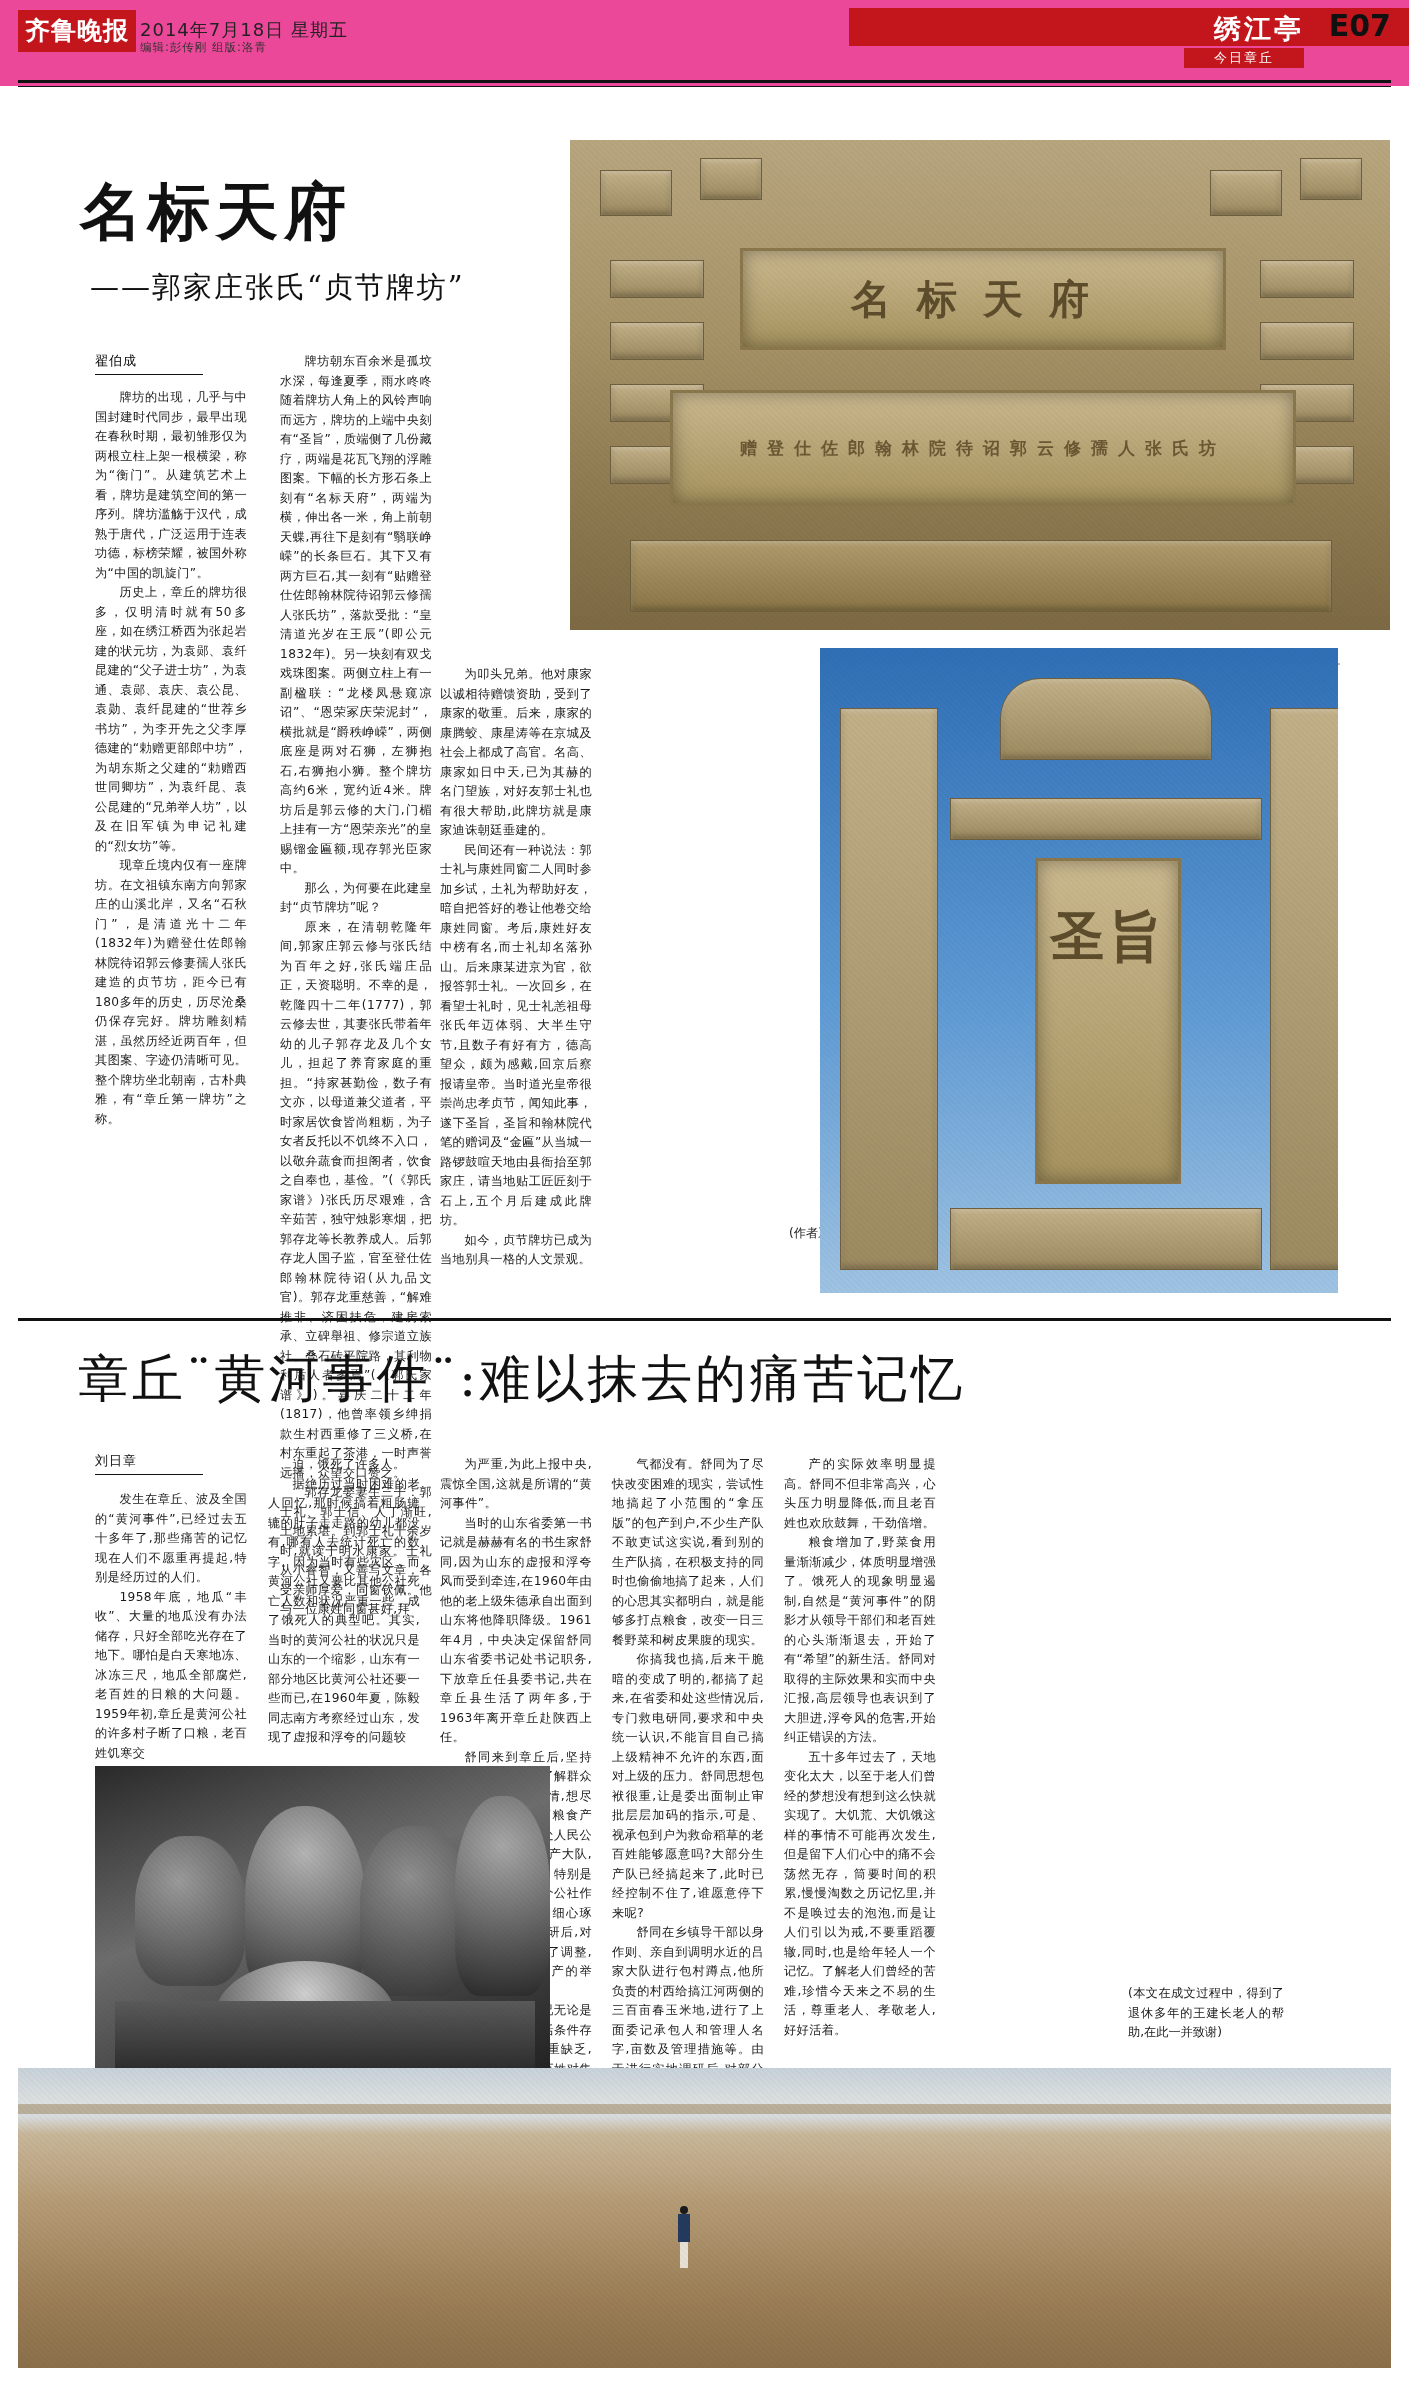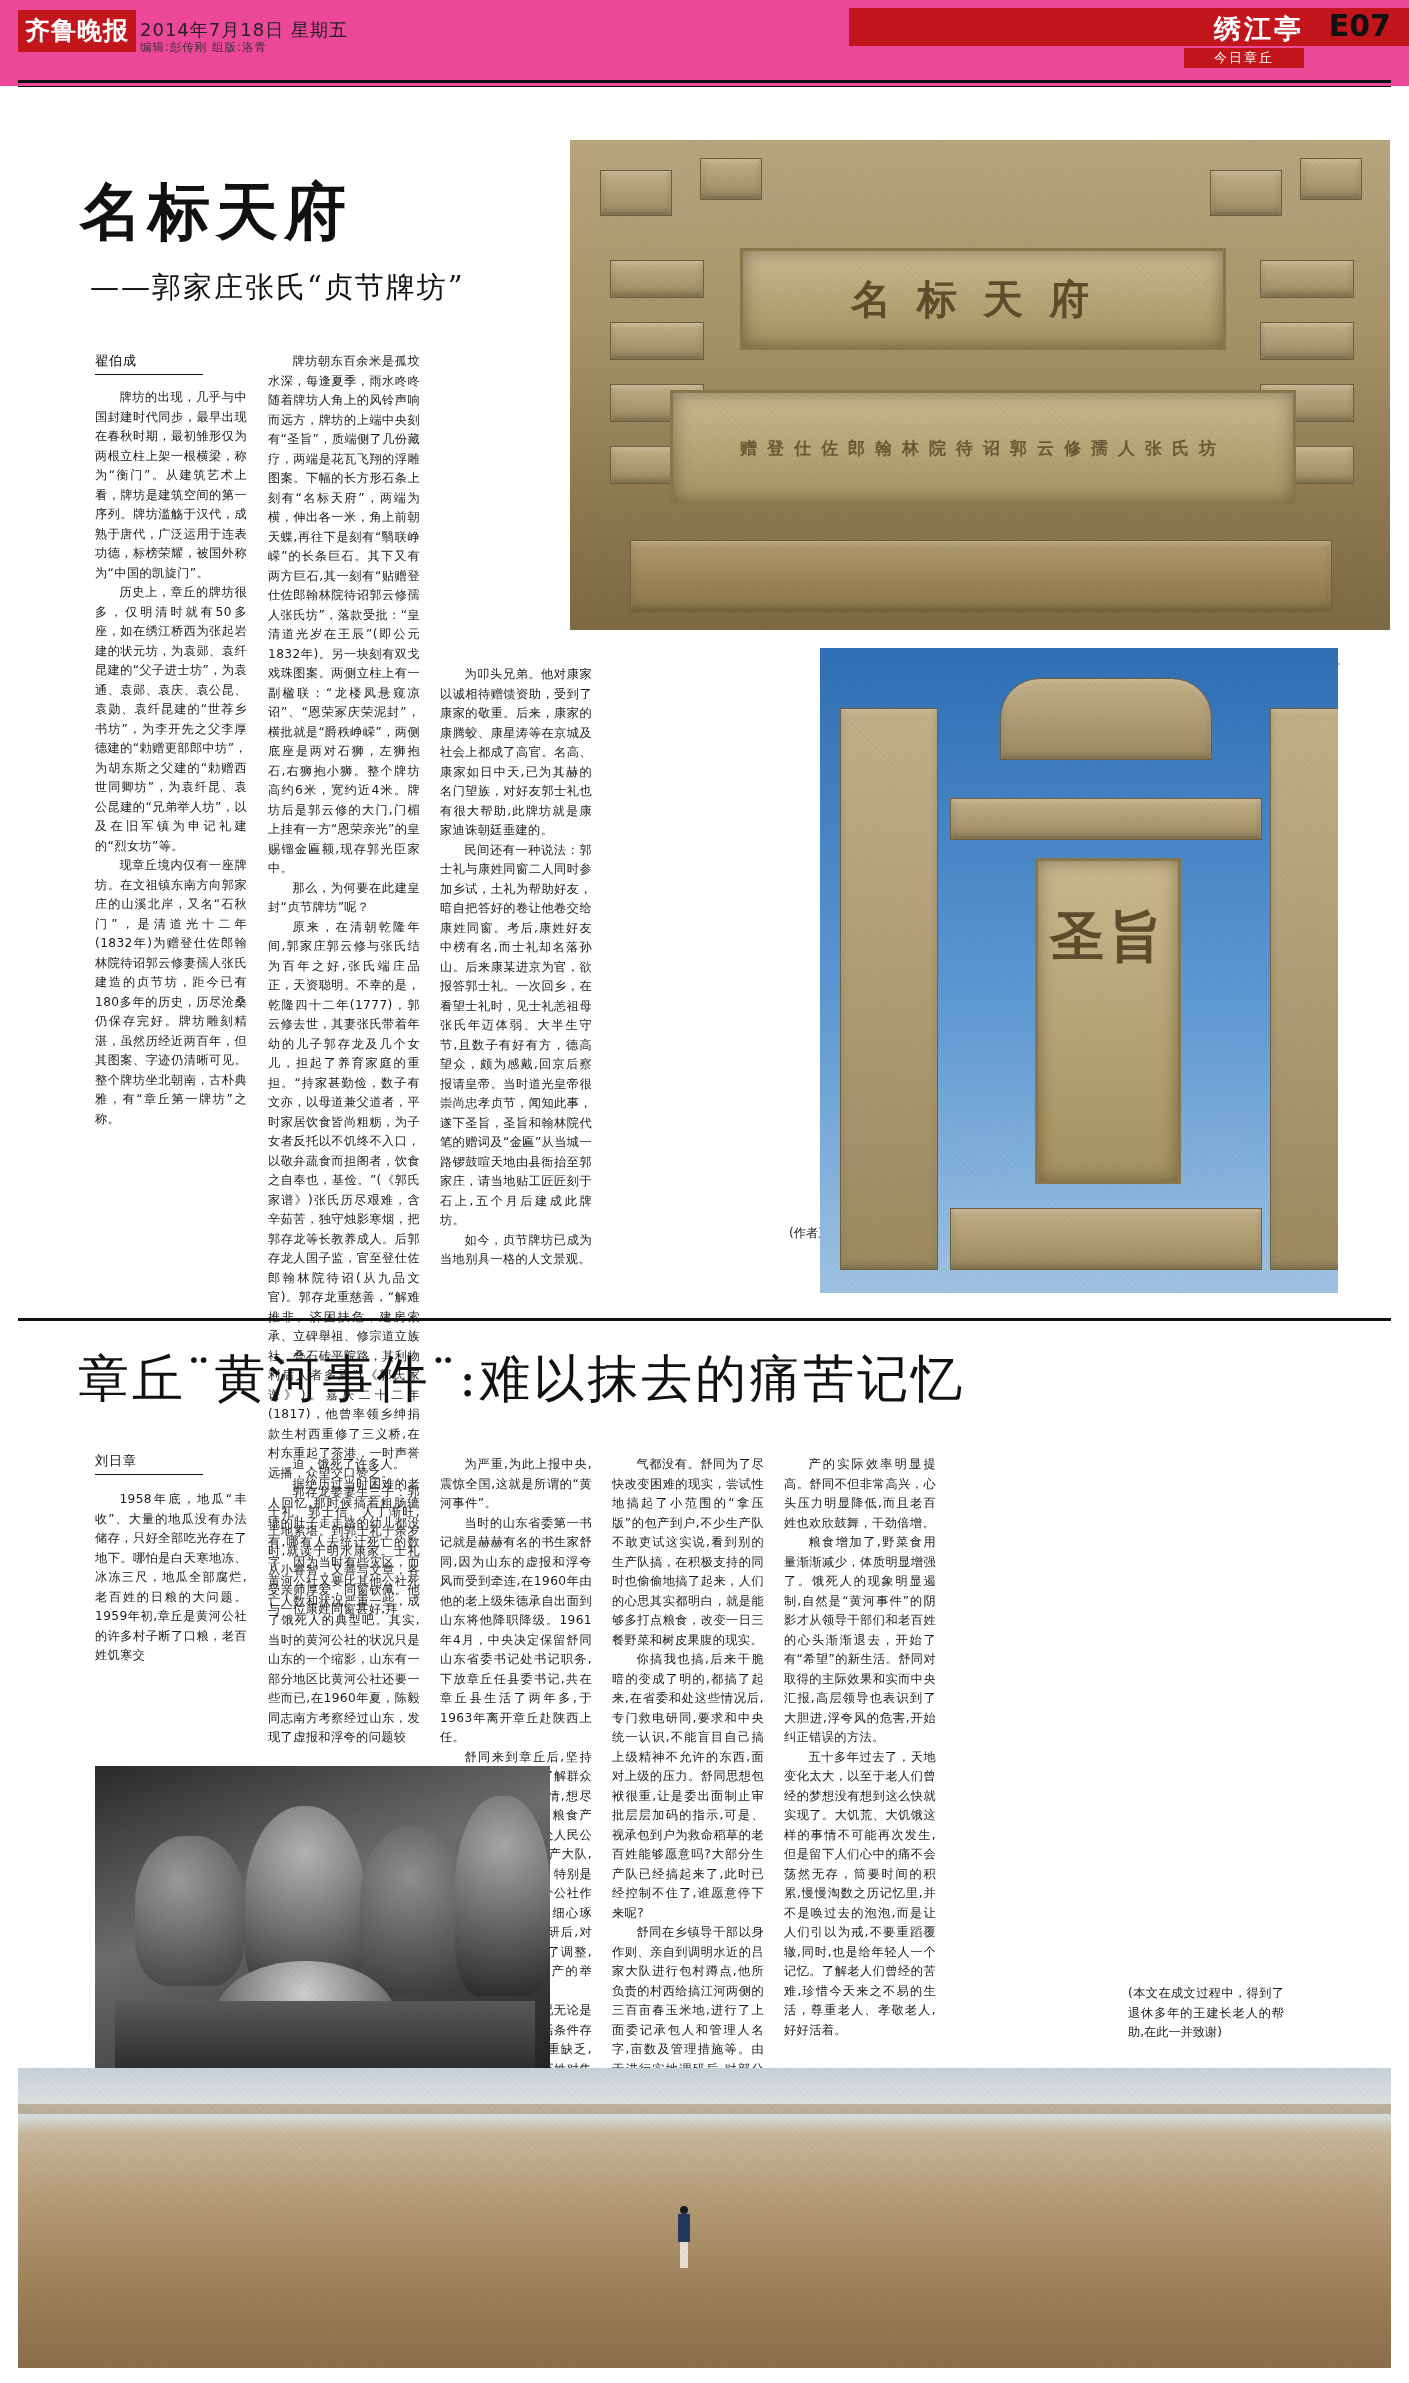--- a/index.html
+++ b/index.html
@@ -146,21 +146,21 @@
     line-height: 19.5px;
     color: #1a1a1a;
     text-align: justify;
     letter-spacing: 0.4px;
     writing-mode: horizontal-tb;
   }
   .col p { margin: 0 0 0 0; text-indent: 2em; }
 
   
   #a1c1 { left: 95px;  top: 388px; width: 152px; }
-  #a1c2 { left: 268px; top: 352px; width: 152px; }
+  #a1c2 { left: 280px; top: 352px; width: 152px; }
   #a1c3 { left: 440px; top: 665px; width: 152px; }
   #a1c4 { left: 612px; top: 665px; width: 152px; }
   #a1c5 { left: 784px; top: 665px; width: 152px; }
 
   .a1-sign {
     position: absolute;
     left: 784px; top: 1212px;
     width: 156px;
     font-size: 12.2px;
     line-height: 19.5px;
@@ -369,20 +369,21 @@
     <div class="grain"></div>
   </div>
 
   <div class="big-rule"></div>
 
   <div class="a2-title">章丘¨黄河事件¨:难以抹去的痛苦记忆</div>
   <div class="a2-author">刘日章</div>
   <div class="a2-author-rule"></div>
 
   <div class="col" id="a2c1">
+      <p>发生在章丘、波及全国的“黄河事件”,已经过去五十多年了,那些痛苦的记忆现在人们不愿重再提起,特别是经历过的人们。</p>
       <p>1958年底，地瓜“丰收”、大量的地瓜没有办法储存，只好全部吃光存在了地下。哪怕是白天寒地冻、冰冻三尺，地瓜全部腐烂,老百姓的日粮的大问题。1959年初,章丘是黄河公社的许多村子断了口粮，老百姓饥寒交</p>
     </div>
   <div class="col" id="a2c2">
       <p>迫，饿死了许多人。</p>
       <p>据绝历过当时困难的老人回忆,那时候搞着粗肠辘辘的肚子走走路的幼儿都没有,哪有人去统计死亡的数字。因为当时有些灾区，而黄河公社又要比其他公社死亡人数和状况严重一些，成了饿死人的典型吧。其实,当时的黄河公社的状况只是山东的一个缩影，山东有一部分地区比黄河公社还要一些而已,在1960年夏，陈毅同志南方考察经过山东，发现了虚报和浮夸的问题较</p>
     </div>
   <div class="col" id="a2c3">
       <p>为严重,为此上报中央,震惊全国,这就是所谓的“黄河事件”。</p>
       <p>当时的山东省委第一书记就是赫赫有名的书生家舒同,因为山东的虚报和浮夸风而受到牵连,在1960年由他的老上级朱德承自出面到山东将他降职降级。1961年4月，中央决定保留舒同山东省委书记处书记职务,下放章丘任县委书记,共在章丘县生活了两年多,于1963年离开章丘赴陕西上任。</p>
       <p>舒同来到章丘后,坚持深入到农村一线，了解群众疾苦，调查研究实情,想尽一切办法恢复,提高粮食产量。当时全县十七处人民公社,共有一千多个生产大队,舒同几乎走了大半。特别是山区和近山区的几个公社作为重点,进行巡查和细心琢磨。在进行实地调研后,对部分公社领导进行了调整,并提出一些改进生产的举措。</p>

